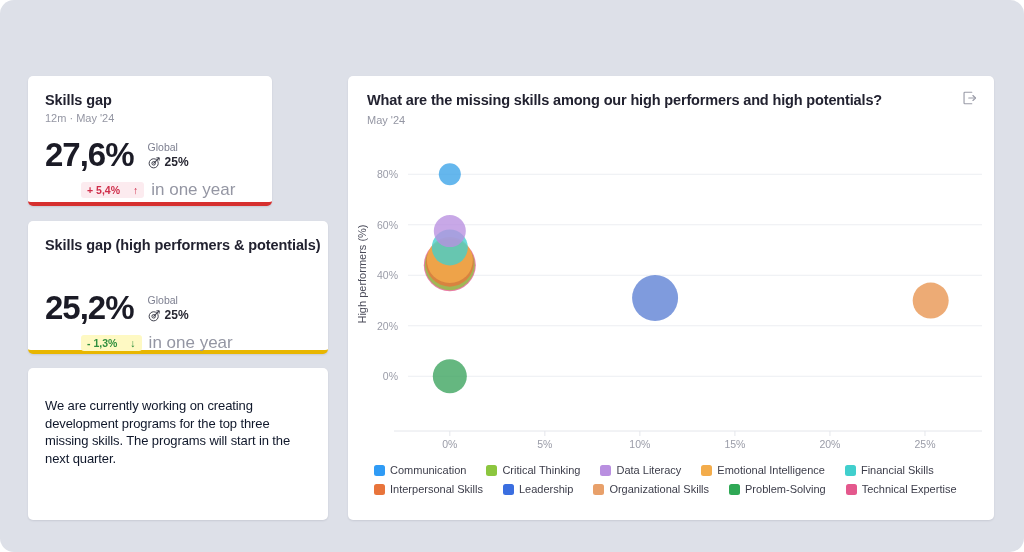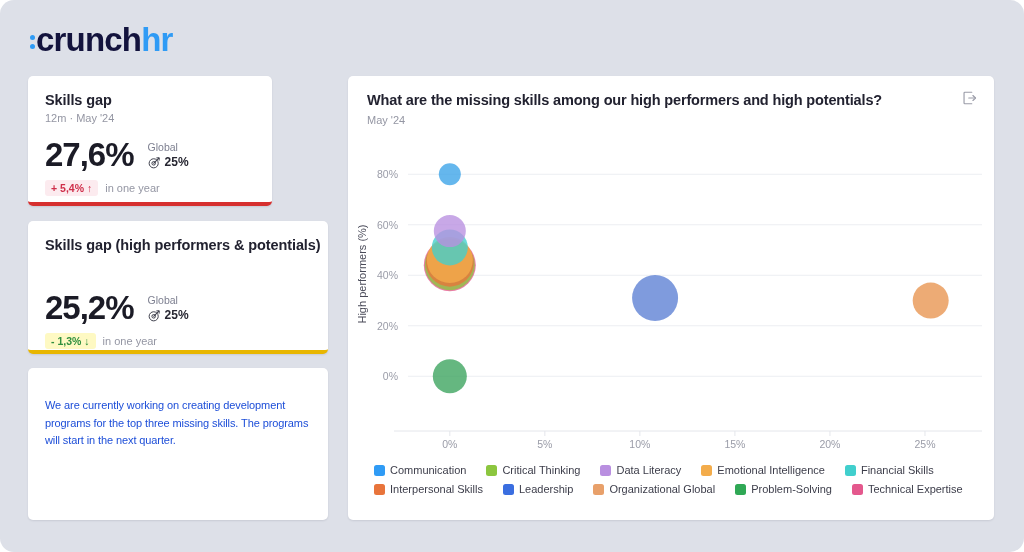--- a/index.html
+++ b/index.html
@@ -76,35 +76,35 @@
     display: flex; align-items: center; gap: 4px;
     font-size: 12px; font-weight: 700; color: #262631;
     margin-top: 2px;
   }
   .target-icon { display: block; }
   .delta-row {
     display: flex; align-items: center;
     padding: 8px 0 0 17px;
   }
   .badge {
-    display: inline-flex; align-items: flex-start; gap: 3px;
+    display: inline-flex; align-items: flex-start; gap: 13px;
     font-size: 10.5px; font-weight: 700;
-    padding: 2px 6px; border-radius: 3px;
+    padding: 2px 6px; border-radius: 3px; margin-left: 36px;
   }
   .badge-up { color: #cf2e4a; background: #fcebef; }
   .badge-down { color: #2f8f3e; background: #fef9c3; }
-  .delta-note { font-size: 11px; color: #9496a3; margin-left: 7px; }
+  .delta-note { font-size: 17px; color: #9496a3; margin-left: 7px; }
 
   .note-body { padding: 16px 18px 0 17px; }
   .note-strong {
     font-size: 13px; font-weight: 700; color: #2b2b38;
     line-height: 17.5px; letter-spacing: -0.1px;
   }
   .note-plain {
-    font-size: 11px; color: #1d4ed8; line-height: 17.5px;
+    font-size: 13px; color: #0f172a; line-height: 17.5px;
     margin-top: 13px; letter-spacing: -0.1px;
   }
 
   
   #chart-panel {
     position: absolute;
     left: 348px; top: 76px; width: 646px; height: 444px;
     background: #fff; border-radius: 5px;
     box-shadow: 0 1px 2px rgba(20,20,50,.10);
   }
@@ -136,29 +136,20 @@
   }
   .legend-swatch {
     width: 11px; height: 11px; border-radius: 2.5px; flex: 0 0 auto;
   }
 </style>
 </head>
 <body>
 
 <div id="root">
 
-  <div class="logo">
-    <div class="logo-dots">
-      <span style="background: rgb(47, 155, 245);"></span>
-        <span style="background: rgb(47, 155, 245);"></span>
-    </div>
-    <div class="logo-text">
-      <span class="logo-dark">crunch</span><span class="logo-blue" style="color: rgb(47, 155, 245);">hr</span>
-    </div>
-  </div>
 
   <div class="card accent-bottom" id="card-skills-gap" style="border-bottom-color: rgb(214, 48, 47);">
     <div class="card-title">Skills gap</div>
     <div class="card-sub">12m · May '24</div>
     <div class="kpi-row">
       <div class="kpi-big">27,6%</div>
       <div class="kpi-side">
         <div class="kpi-side-label">Global</div>
         <div class="kpi-side-val">
           <svg class="target-icon" width="13" height="13" viewBox="0 0 16 16">
@@ -292,21 +283,21 @@
           <div class="legend-item">
             <span class="legend-swatch" style="background: rgb(232, 116, 59);"></span>
             <span>Interpersonal Skills</span>
           </div>
           <div class="legend-item">
             <span class="legend-swatch" style="background: rgb(58, 110, 224);"></span>
             <span>Leadership</span>
           </div>
           <div class="legend-item">
             <span class="legend-swatch" style="background: rgb(232, 160, 106);"></span>
-            <span>Organizational Global</span>
+            <span>Organizational Skills</span>
           </div>
           <div class="legend-item">
             <span class="legend-swatch" style="background: rgb(47, 168, 85);"></span>
             <span>Problem-Solving</span>
           </div>
           <div class="legend-item">
             <span class="legend-swatch" style="background: rgb(228, 88, 141);"></span>
             <span>Technical Expertise</span>
           </div>
         </div>

